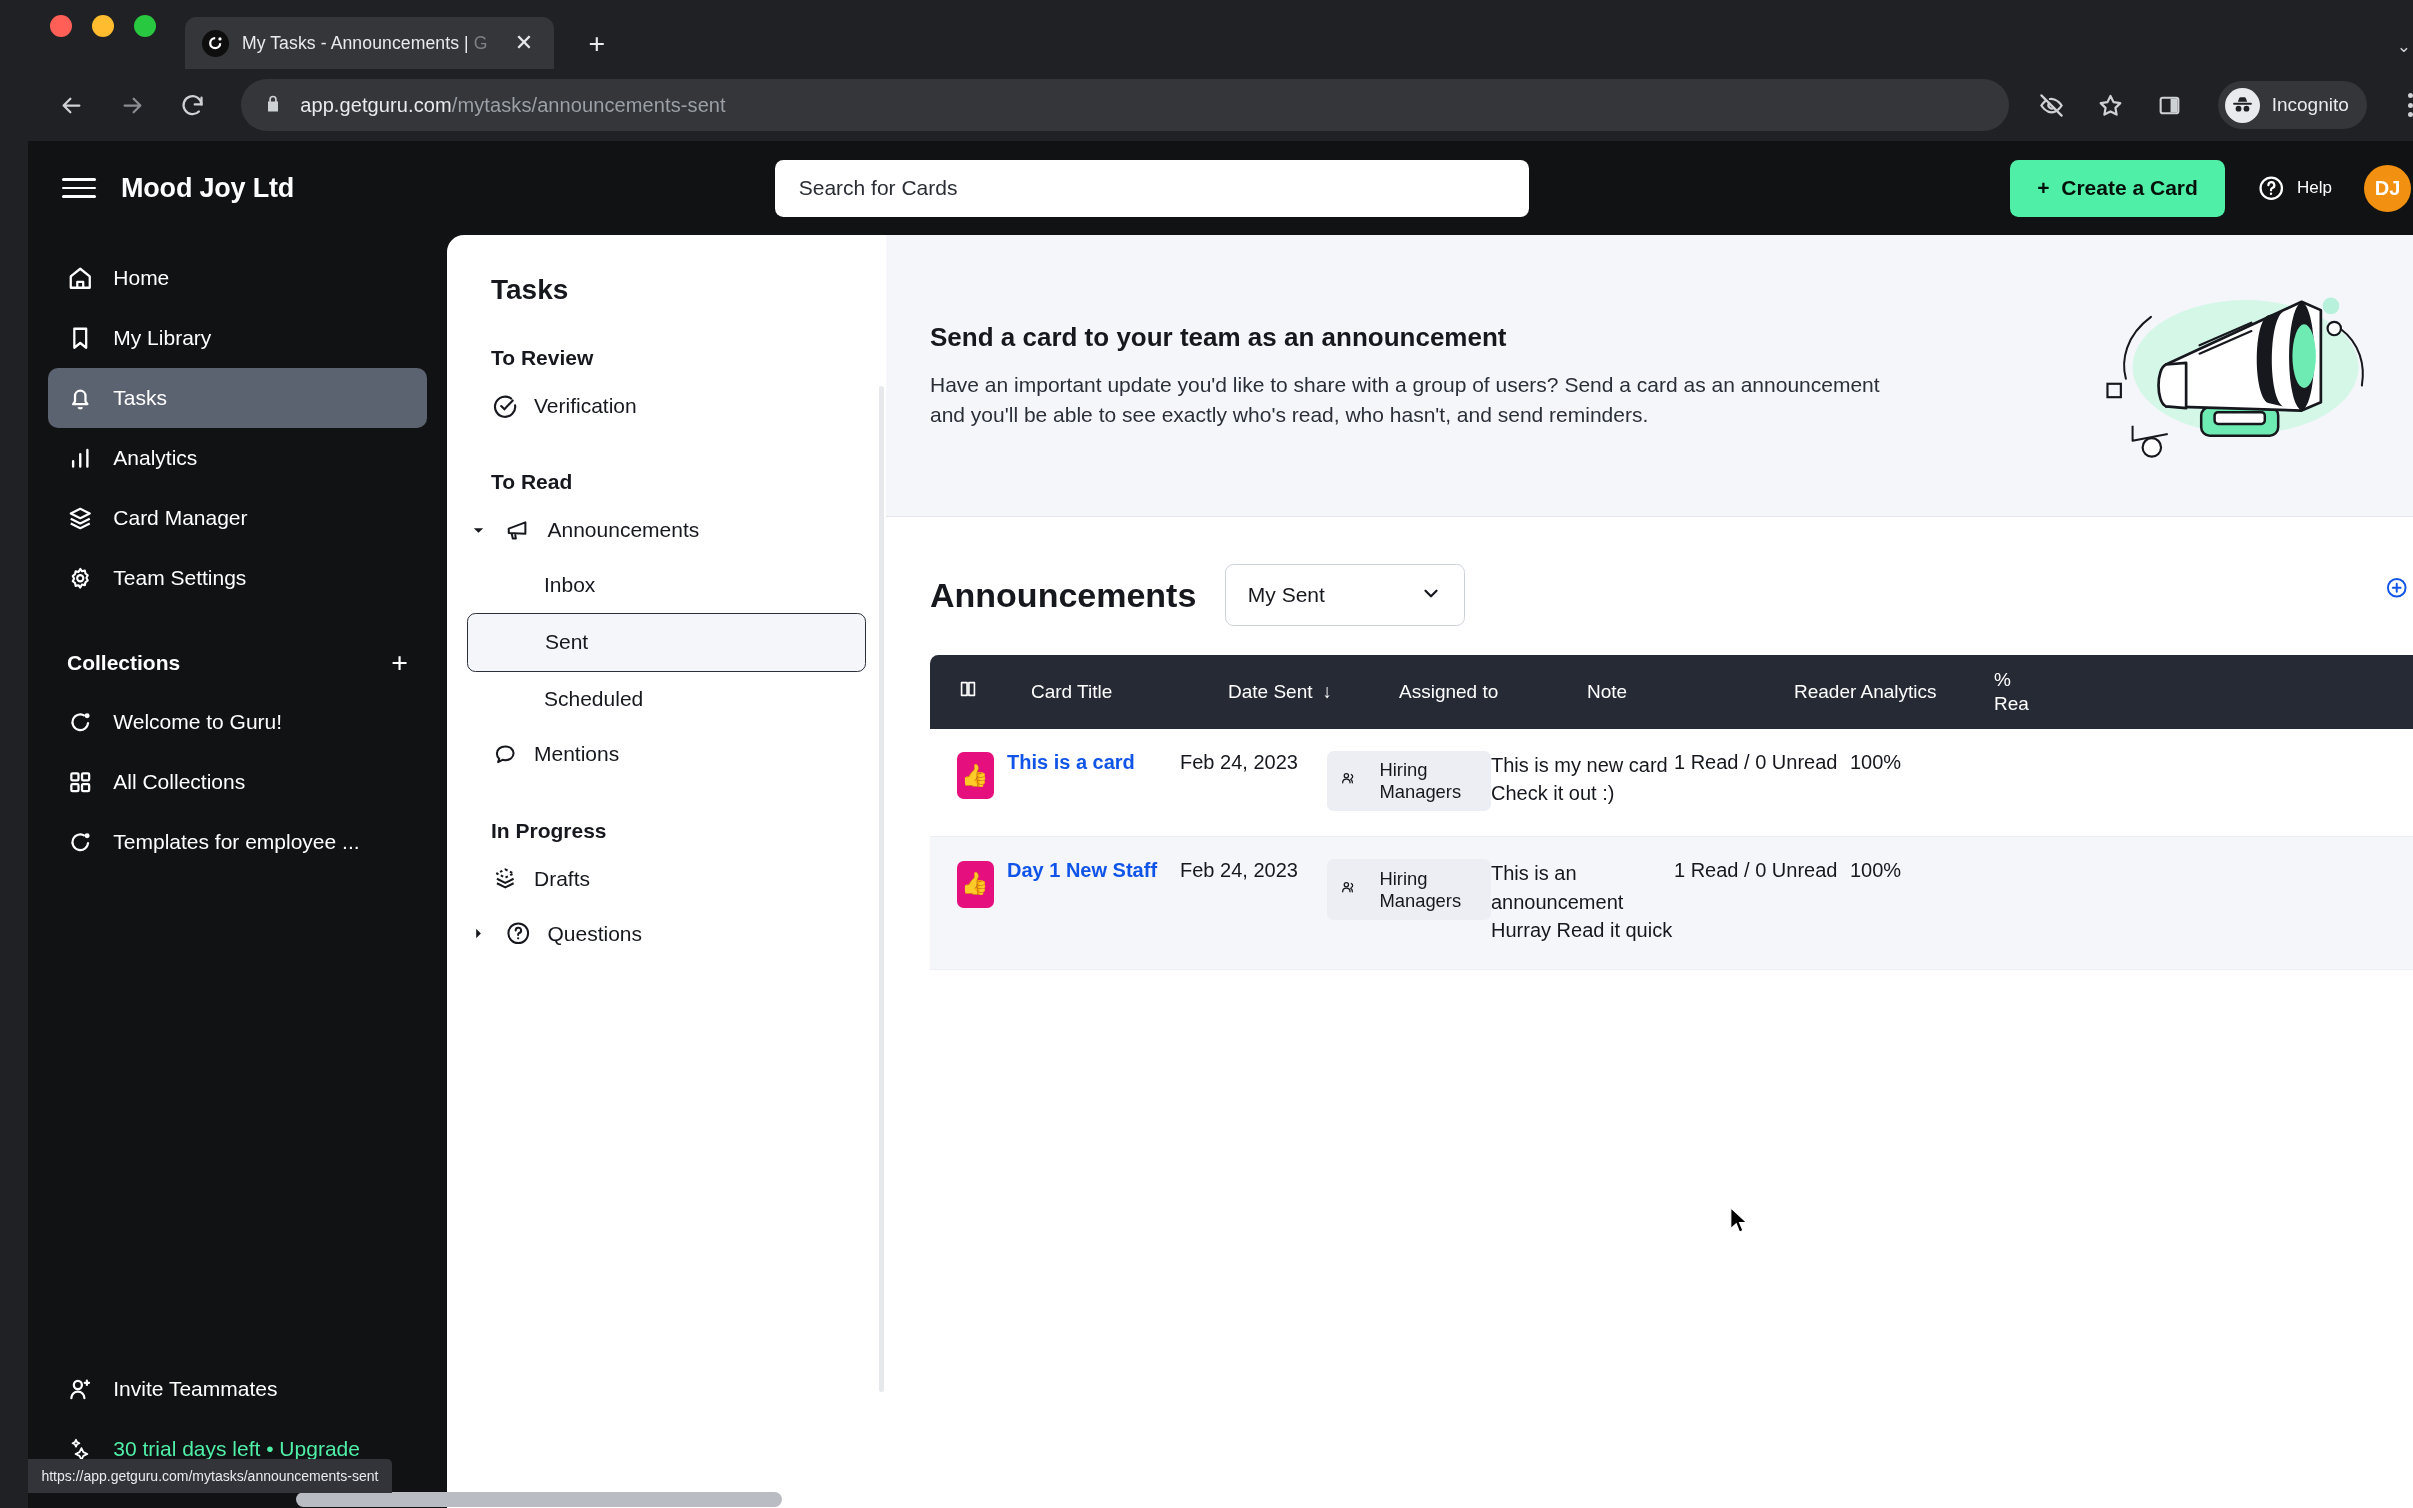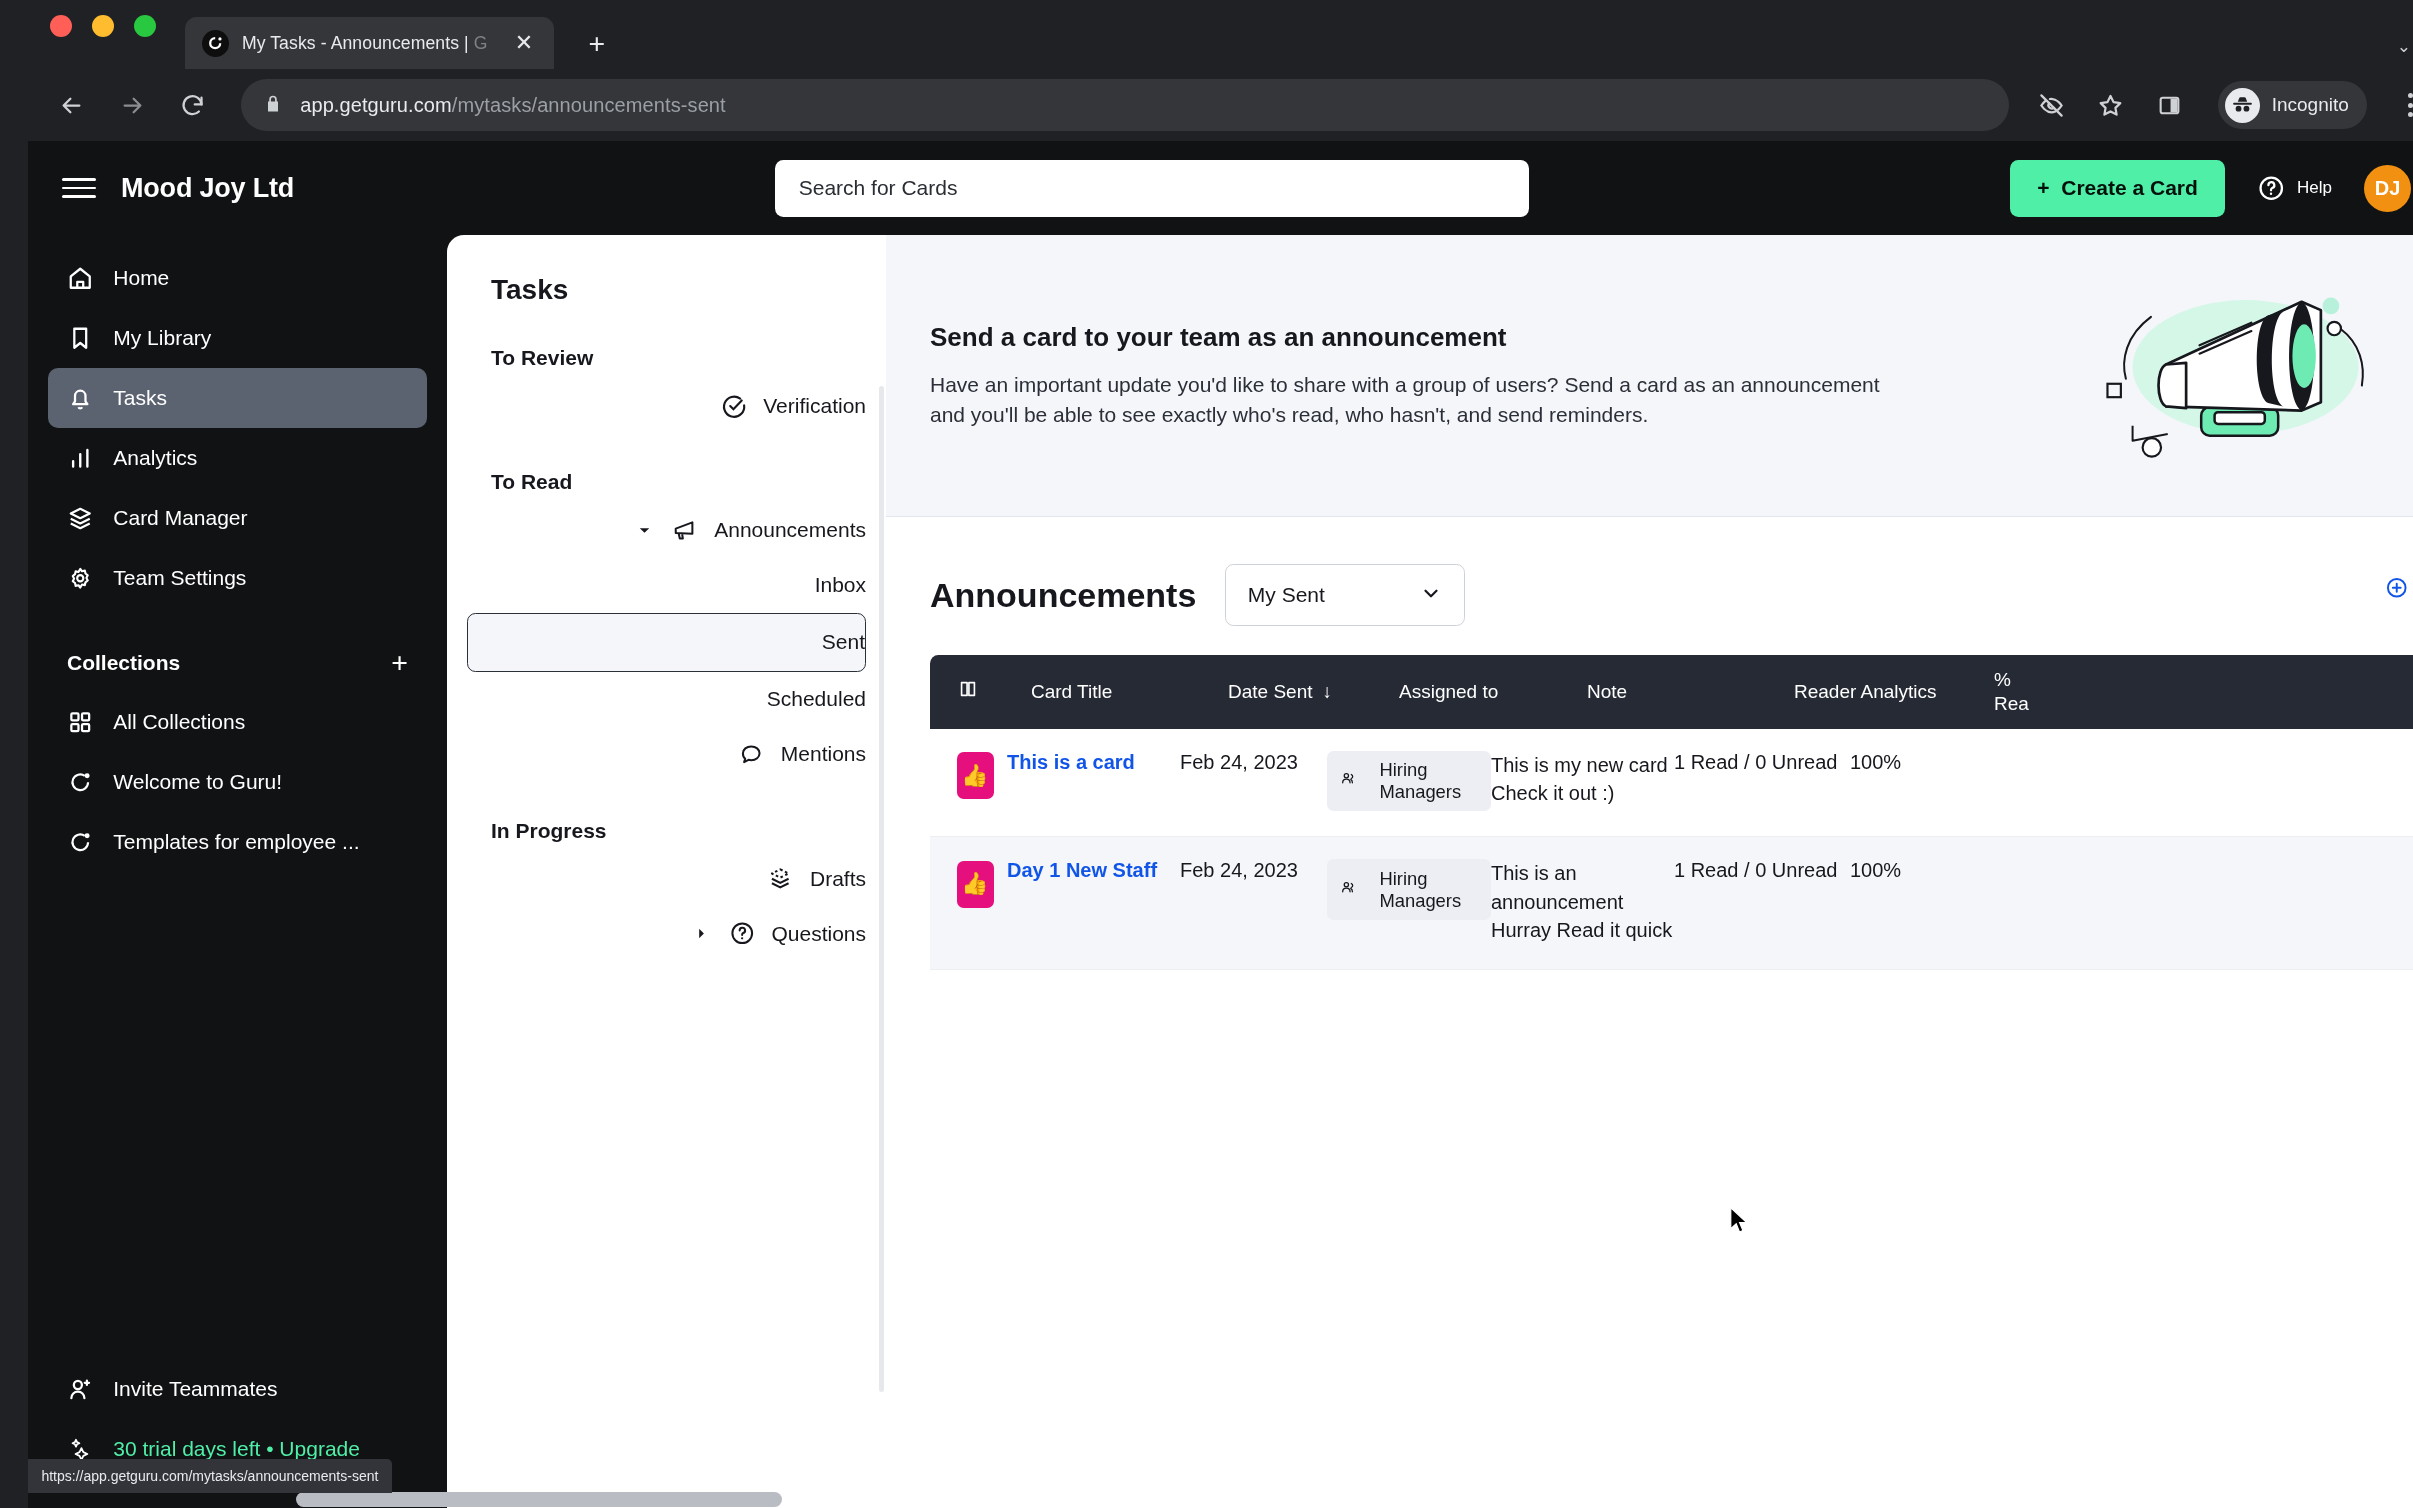--- a/index.html
+++ b/index.html
@@ -109,21 +109,21 @@
   .tasks-panel {
     width: 439px; background: #fff; flex: 0 0 auto;
     border-top-left-radius: 17px; padding: 39px 0 0 0;
     position: relative; overflow: hidden;
   }
   .tasks-title { font-size: 28px; font-weight: 700; color: #16181d; padding: 0 0 0 44px; margin-bottom: 40px; }
   .tasks-group-title { font-size: 21px; font-weight: 700; color: #16181d; padding: 0 0 0 44px; margin-bottom: 8.4px; }
   .tasks-group + .tasks-group { margin-top: 37px; }
   .tasks-item {
     height: 55px; display: flex; align-items: center; gap: 15px;
-    font-size: 21px; color: #16181d; margin: 0 20px; padding-left: 23.5px; border-radius: 8.4px; cursor: pointer; justify-content: flex-end;
+    font-size: 21px; color: #16181d; margin: 0 20px; padding-left: 23.5px; border-radius: 8.4px; cursor: pointer;
   }
   .tasks-item.sub { padding-left: 77px; }
   .tasks-item.selected { background: #f4f6f9; border: 1.7px solid #2b2f38; height: 59px; }
   .caret { width: 22px; flex: 0 0 auto; display: flex; align-items: center; justify-content: center; margin-left: -23.5px; }
   .tasks-scroll { position: absolute; right: 1.7px; top: 151px; width: 5px; height: 1006px; background: #e6e8ec; border-radius: 2.5px; }
 
   
   .main { flex: 1; min-width: 0; background: #fff; display: flex; flex-direction: column; position: relative; overflow: hidden; }
   .banner {
     background: #f4f6fa; min-height: 282px; display: flex; align-items: center;
@@ -375,37 +375,37 @@
         </div>
 
         <div class="rail-section">
           <span class="rail-section-title">Collections</span>
           <span class="rail-plus">+</span>
         </div>
 
         <div class="rail-nav">
           <div class="rail-item">
             <span class="icon">
+              <svg viewBox="0 0 24 24" fill="none" stroke="#fff" stroke-width="1.8">
+                  <path d="M15.8 6.6A6.6 6.6 0 1 0 18.6 12"></path>
+                  <circle cx="17.8" cy="6.6" r="2.1" fill="#fff" stroke="none"></circle>
+                </svg>
+            </span>
+            <span>Welcome to Guru!</span>
+          </div>
+          <div class="rail-item">
+            <span class="icon">
               <svg viewBox="0 0 24 24" fill="none" stroke="#fff" stroke-width="1.9">
                   <rect x="4.5" y="4.5" width="6" height="6" rx="1"></rect>
                   <rect x="13.5" y="4.5" width="6" height="6" rx="1"></rect>
                   <rect x="4.5" y="13.5" width="6" height="6" rx="1"></rect>
                   <rect x="13.5" y="13.5" width="6" height="6" rx="1"></rect>
                 </svg>
             </span>
             <span>All Collections</span>
-          </div>
-          <div class="rail-item">
-            <span class="icon">
-              <svg viewBox="0 0 24 24" fill="none" stroke="#fff" stroke-width="1.8">
-                  <path d="M15.8 6.6A6.6 6.6 0 1 0 18.6 12"></path>
-                  <circle cx="17.8" cy="6.6" r="2.1" fill="#fff" stroke="none"></circle>
-                </svg>
-            </span>
-            <span>Welcome to Guru!</span>
           </div>
           <div class="rail-item">
             <span class="icon">
               <svg viewBox="0 0 24 24" fill="none" stroke="#fff" stroke-width="1.8">
                   <path d="M15.8 6.6A6.6 6.6 0 1 0 18.6 12"></path>
                   <circle cx="17.8" cy="6.6" r="2.1" fill="#fff" stroke="none"></circle>
                 </svg>
             </span>
             <span>Templates for employee ...</span>
           </div>

